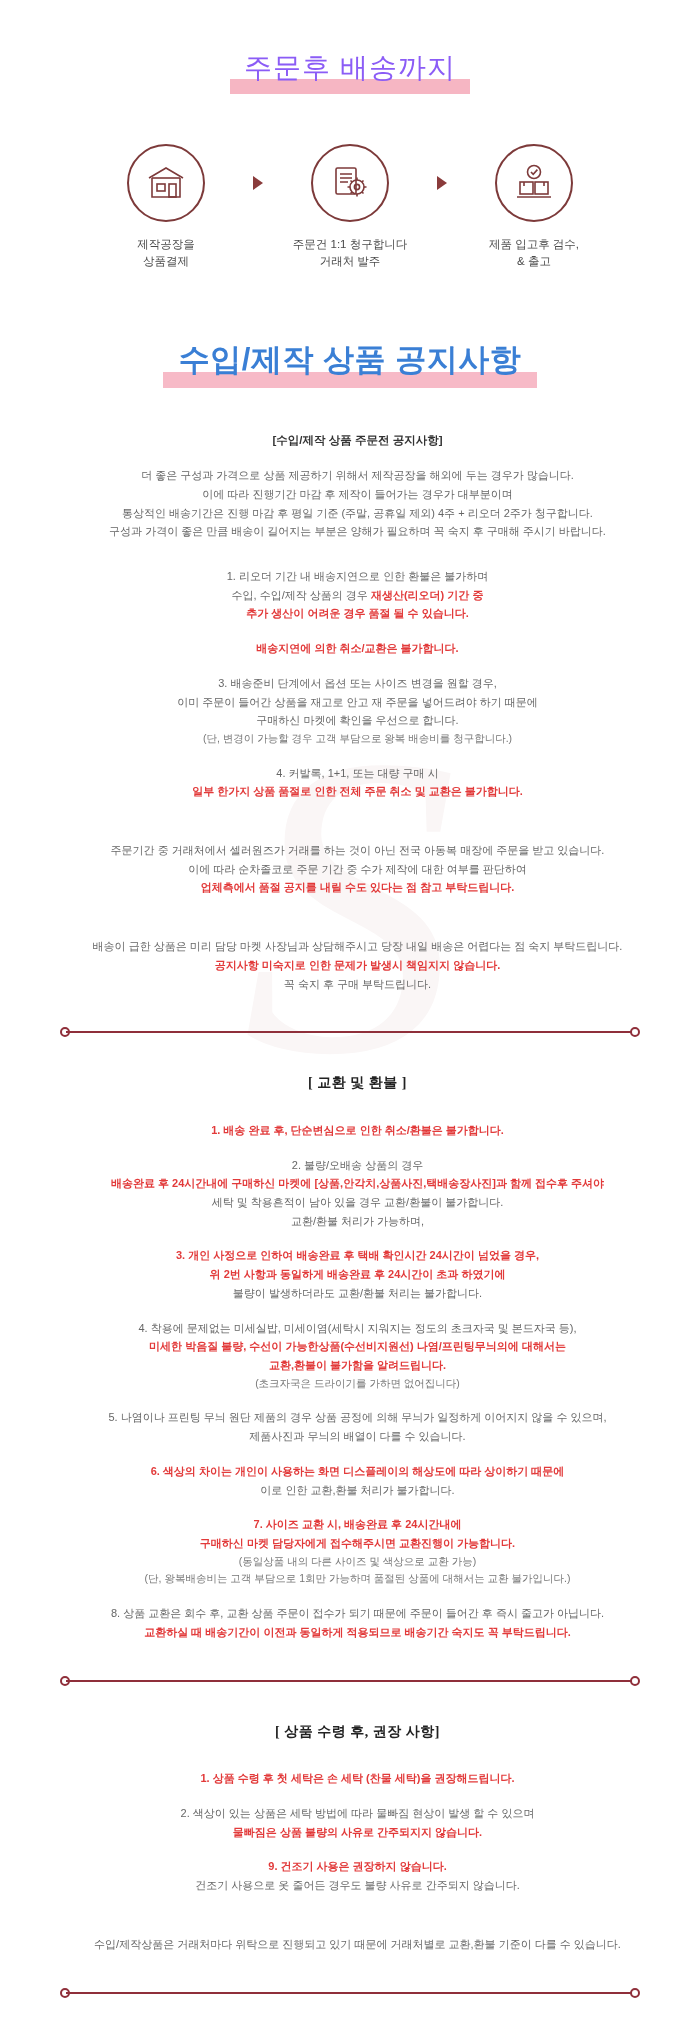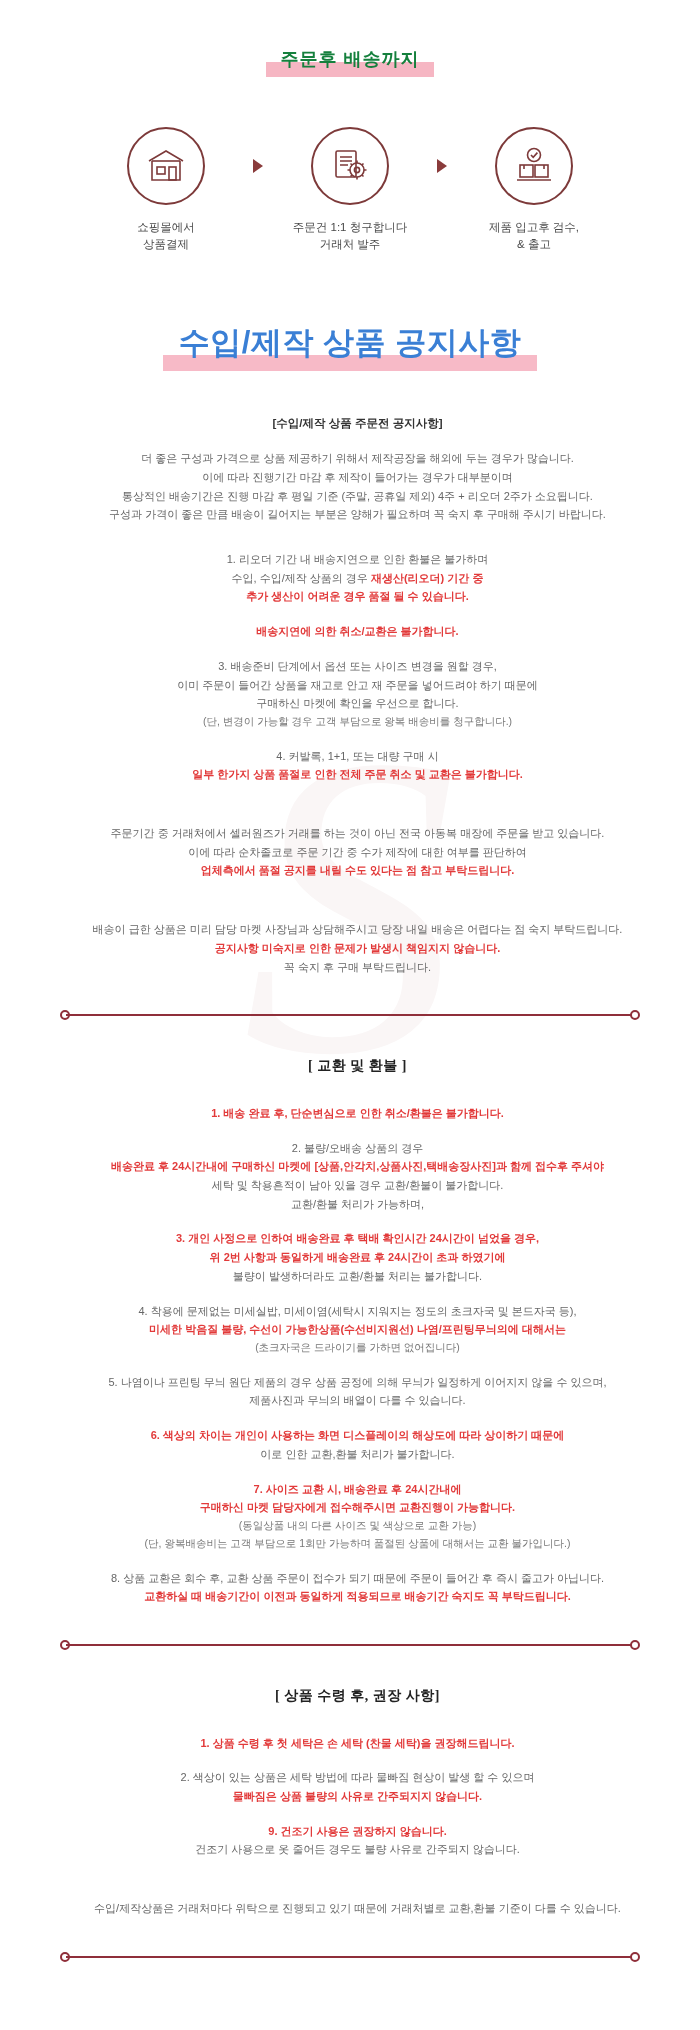--- a/index.html
+++ b/index.html
@@ -40,23 +40,23 @@
   .content { position: relative; z-index: 2; }
 
   
   .top-title-wrap {
     text-align: center;
     padding-top: 42px;
   }
   .top-title {
     display: inline-block;
     position: relative;
-    font-size: 18px;
-    font-weight: bold;
-    color: #15803d;
+    font-size: 28px;
+    font-weight: normal;
+    color: #8b5cf6;
     letter-spacing: 1px;
     padding: 2px 14px 4px 14px;
   }
   .top-title .hl {
     position: absolute;
     left: 0; right: 0;
     bottom: 2px;
     height: 15px;
     background: #f4a9b8;
     opacity: .85;
@@ -205,21 +205,21 @@
       <div class="step">
         <div class="circle">
           <svg width="42" height="38" viewBox="0 0 42 38" fill="none" stroke="#7d3a3a" stroke-width="1.6">
             <path d="M4 14 L21 4 L38 14"></path>
             <path d="M7 14 V33 H35 V14"></path>
             <rect x="12" y="20" width="8" height="7"></rect>
             <rect x="24" y="20" width="7" height="13"></rect>
             <path d="M7 14 H35"></path>
           </svg>
         </div>
-        <div class="step-label">쇼핑몰에서
+        <div class="step-label">제작공장을
 상품결제</div>
       </div>
 
       <div class="arrow">
           <span></span>
         </div>
 
       <div class="step">
         <div class="circle">
           <svg width="44" height="40" viewBox="0 0 44 40" fill="none" stroke="#7d3a3a" stroke-width="1.6">
@@ -261,21 +261,21 @@
       </div>
     </div>
 
     <div class="gap-xl"></div>
 
     <div class="block">
       <p class="b-head">[수입/제작 상품 주문전 공지사항]</p>
       <div class="gap-m"></div>
       <p class="line">더 좋은 구성과 가격으로 상품 제공하기 위해서 제작공장을 해외에 두는 경우가 많습니다.</p>
       <p class="line">이에 따라 진행기간 마감 후 제작이 들어가는 경우가 대부분이며</p>
-      <p class="line">통상적인 배송기간은 진행 마감 후 평일 기준 (주말, 공휴일 제외) 4주 + 리오더 2주가 소요됩니다.</p>
+      <p class="line">통상적인 배송기간은 진행 마감 후 평일 기준 (주말, 공휴일 제외) 4주 + 리오더 2주가 청구합니다.</p>
       <p class="line">구성과 가격이 좋은 만큼 배송이 길어지는 부분은 양해가 필요하며 꼭 숙지 후 구매해 주시기 바랍니다.</p>
 
       <div class="gap-l"></div>
 
       <p class="line">1. 리오더 기간 내 배송지연으로 인한 환불은 불가하며</p>
       <p class="line"><span>수입, 수입/제작 상품의 경우 </span><span class="red-b">재생산(리오더) 기간 중</span></p>
       <p class="red-b">추가 생산이 어려운 경우 품절 될 수 있습니다.</p>
 
       <div class="gap-m"></div>
 
@@ -325,20 +325,21 @@
       <p class="line">교환/환불 처리가 가능하며,</p>
       <div class="gap-m"></div>
 
       <p class="red-b">3. 개인 사정으로 인하여 배송완료 후 택배 확인시간 24시간이 넘었을 경우,</p>
       <p class="red-b">위 2번 사항과 동일하게 배송완료 후 24시간이 초과 하였기에</p>
       <p class="line">불량이 발생하더라도 교환/환불 처리는 불가합니다.</p>
       <div class="gap-m"></div>
 
       <p class="line">4. 착용에 문제없는 미세실밥, 미세이염(세탁시 지워지는 정도의 초크자국 및 본드자국 등),</p>
       <p class="red-b">미세한 박음질 불량, 수선이 가능한상품(수선비지원선) 나염/프린팅무늬의에 대해서는</p>
+      <p class="red-b">교환,환불이 불가함을 알려드립니다.</p>
       <p class="small">(초크자국은 드라이기를 가하면 없어집니다)</p>
       <div class="gap-m"></div>
 
       <p class="line">5. 나염이나 프린팅 무늬 원단 제품의 경우 상품 공정에 의해 무늬가 일정하게 이어지지 않을 수 있으며,</p>
       <p class="line">제품사진과 무늬의 배열이 다를 수 있습니다.</p>
       <div class="gap-m"></div>
 
       <p class="red-b">6. 색상의 차이는 개인이 사용하는 화면 디스플레이의 해상도에 따라 상이하기 때문에</p>
       <p class="line">이로 인한 교환,환불 처리가 불가합니다.</p>
       <div class="gap-m"></div>

